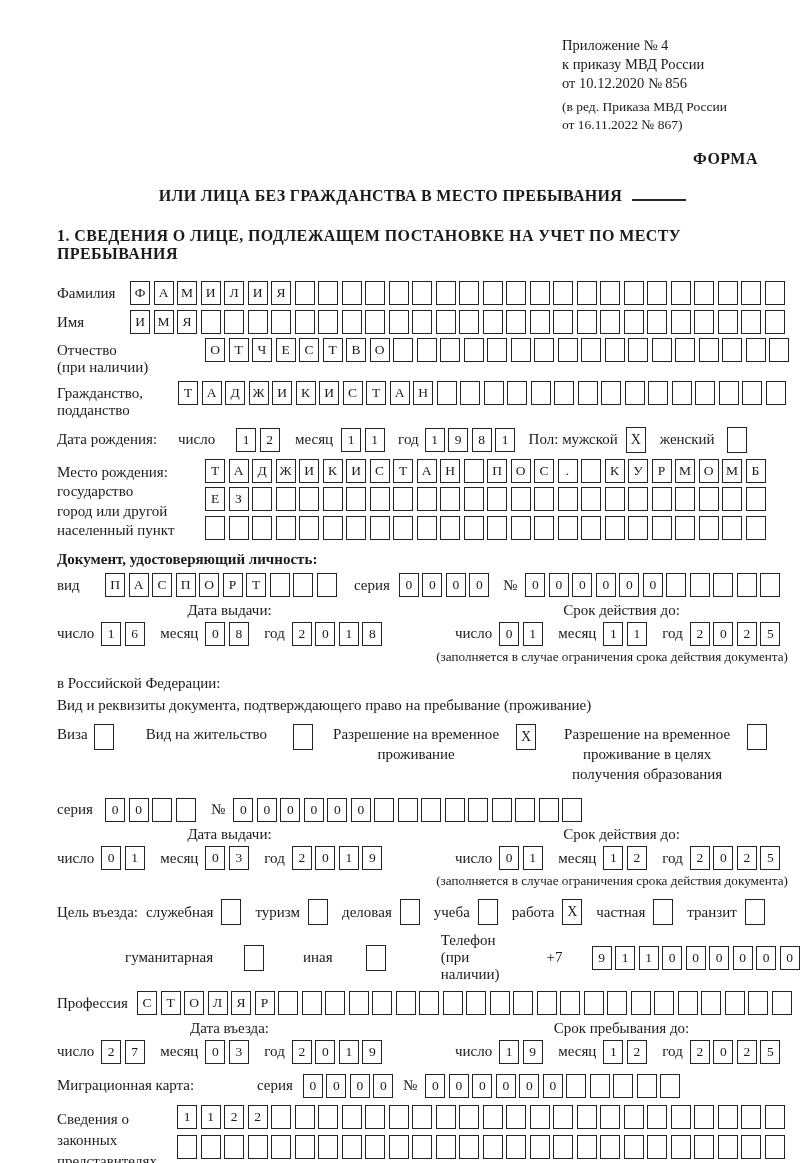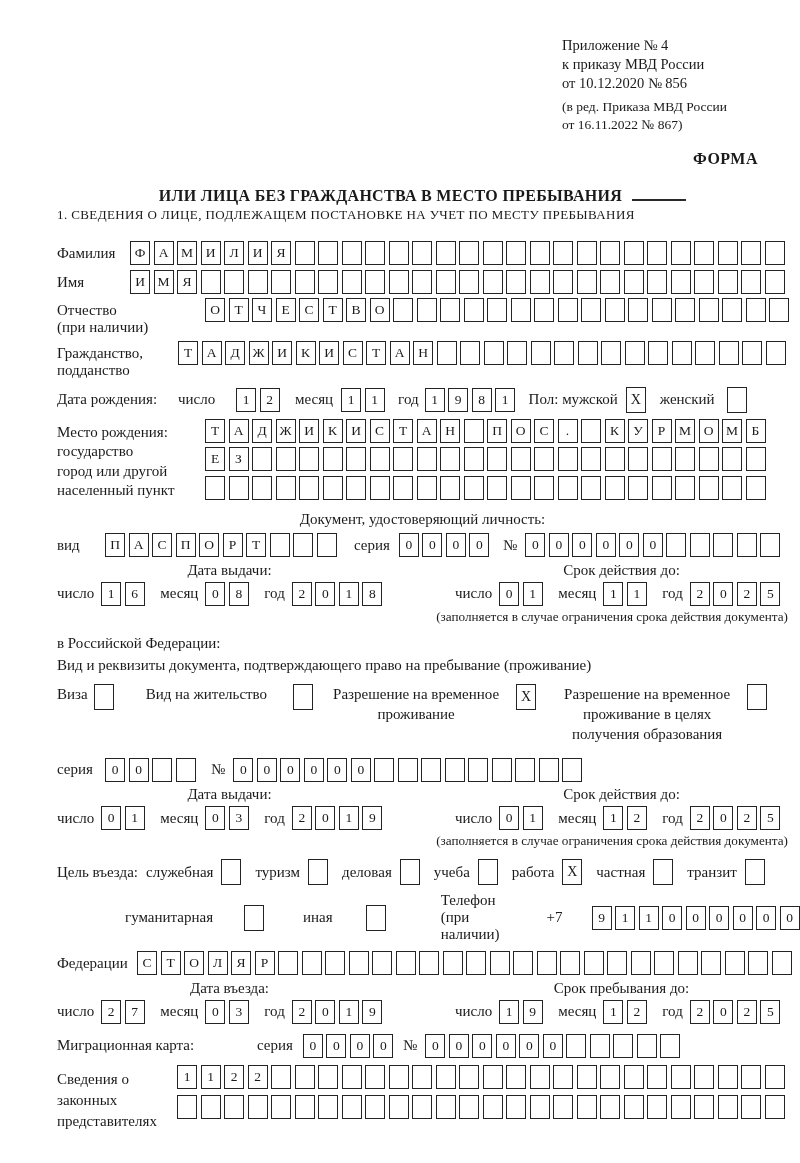--- a/index.html
+++ b/index.html
@@ -23,21 +23,21 @@
   }
   .frow{display:flex;align-items:flex-start;margin-bottom:4.5px;}
   .flabel{flex:0 0 auto;padding-top:4px;}
   .stack>.cells{display:flex;margin-bottom:4.5px;}
   
   .appendix{margin-left:505px;width:240px;font-size:14.5px;line-height:19px;}
   .amendment{margin-top:5px;font-size:13.5px;line-height:18px;}
   .form-label{ text-align:right;padding-right:30px;font-weight:bold;font-size:16px;margin-top:16px;letter-spacing:.5px;}
   .doc-title{text-align:center;font-weight:bold;font-size:16px;line-height:23px;margin-top:16px;letter-spacing:.3px;}
   .uline{display:inline-block;width:54px;border-bottom:2.2px solid #2a2a2a;height:13px;margin-left:10px;}
-  .sec-heading{font-weight:normal;font-size:13px;letter-spacing:.4px;}
+  .sec-heading{font-weight:bold;font-size:16px;margin-top:20px;letter-spacing:.4px;}
   .mt{margin-top:18px;}
   
   .twocol{display:flex;margin-top:3px;}
   .dcol-l{flex:0 0 345px;}
   .dcol-r{flex:1 1 auto;padding-left:53px;}
   .dhead{text-align:center;margin-bottom:3px;}
   .dateline{display:flex;align-items:center;}
   .dateline .w{margin-right:7px;}
   .dateline .cells{margin-right:12px;}
   .dateline .cells:last-child{margin-right:0;}
@@ -45,21 +45,21 @@
   .intro{line-height:22px;margin-top:6px;}
   
   .opts-row{display:flex;align-items:flex-start;margin-top:8px;}
   .opt-label-c{display:inline-block;text-align:center;line-height:20px;}
   .cb-ml{margin-left:11px;margin-top:0;}
   
   .purpose-row{display:flex;align-items:center;margin-top:10px;}
   .purpose-row .p-lab{margin-right:8px;}
   .purpose-row .checkbox{margin-right:14px;}
   .purpose2{display:flex;align-items:center;margin-top:7px;padding-left:68px;gap:21px;}
-  .doc-sec-head{text-align:center;font-weight:normal;margin:7px 0 5px;}
+  .doc-sec-head{font-weight:bold;margin:7px 0 5px;}
 </style>
 </head>
 <body>
 
 <div class="page">
 
   <div class="appendix">
     <div>Приложение № 4</div>
     <div>к приказу МВД России</div>
     <div>от 10.12.2020 № 856</div>
@@ -540,21 +540,21 @@
         <span class="cell">0</span>
         <span class="cell">0</span>
         <span class="cell">0</span>
         <span class="cell">0</span>
         <span class="cell">0</span>
         <span class="cell"></span>
       </span>
   </div>
 
   <div class="frow" style="margin-top:8px">
-    <span class="flabel" style="width:80px">Федерации</span>
+    <span class="flabel" style="width:80px">Профессия</span>
     <span class="cells">
         <span class="cell">С</span>
         <span class="cell">Т</span>
         <span class="cell">О</span>
         <span class="cell">Л</span>
         <span class="cell">Я</span>
         <span class="cell">Р</span>
         <span class="cell"></span>
         <span class="cell"></span>
         <span class="cell"></span>

